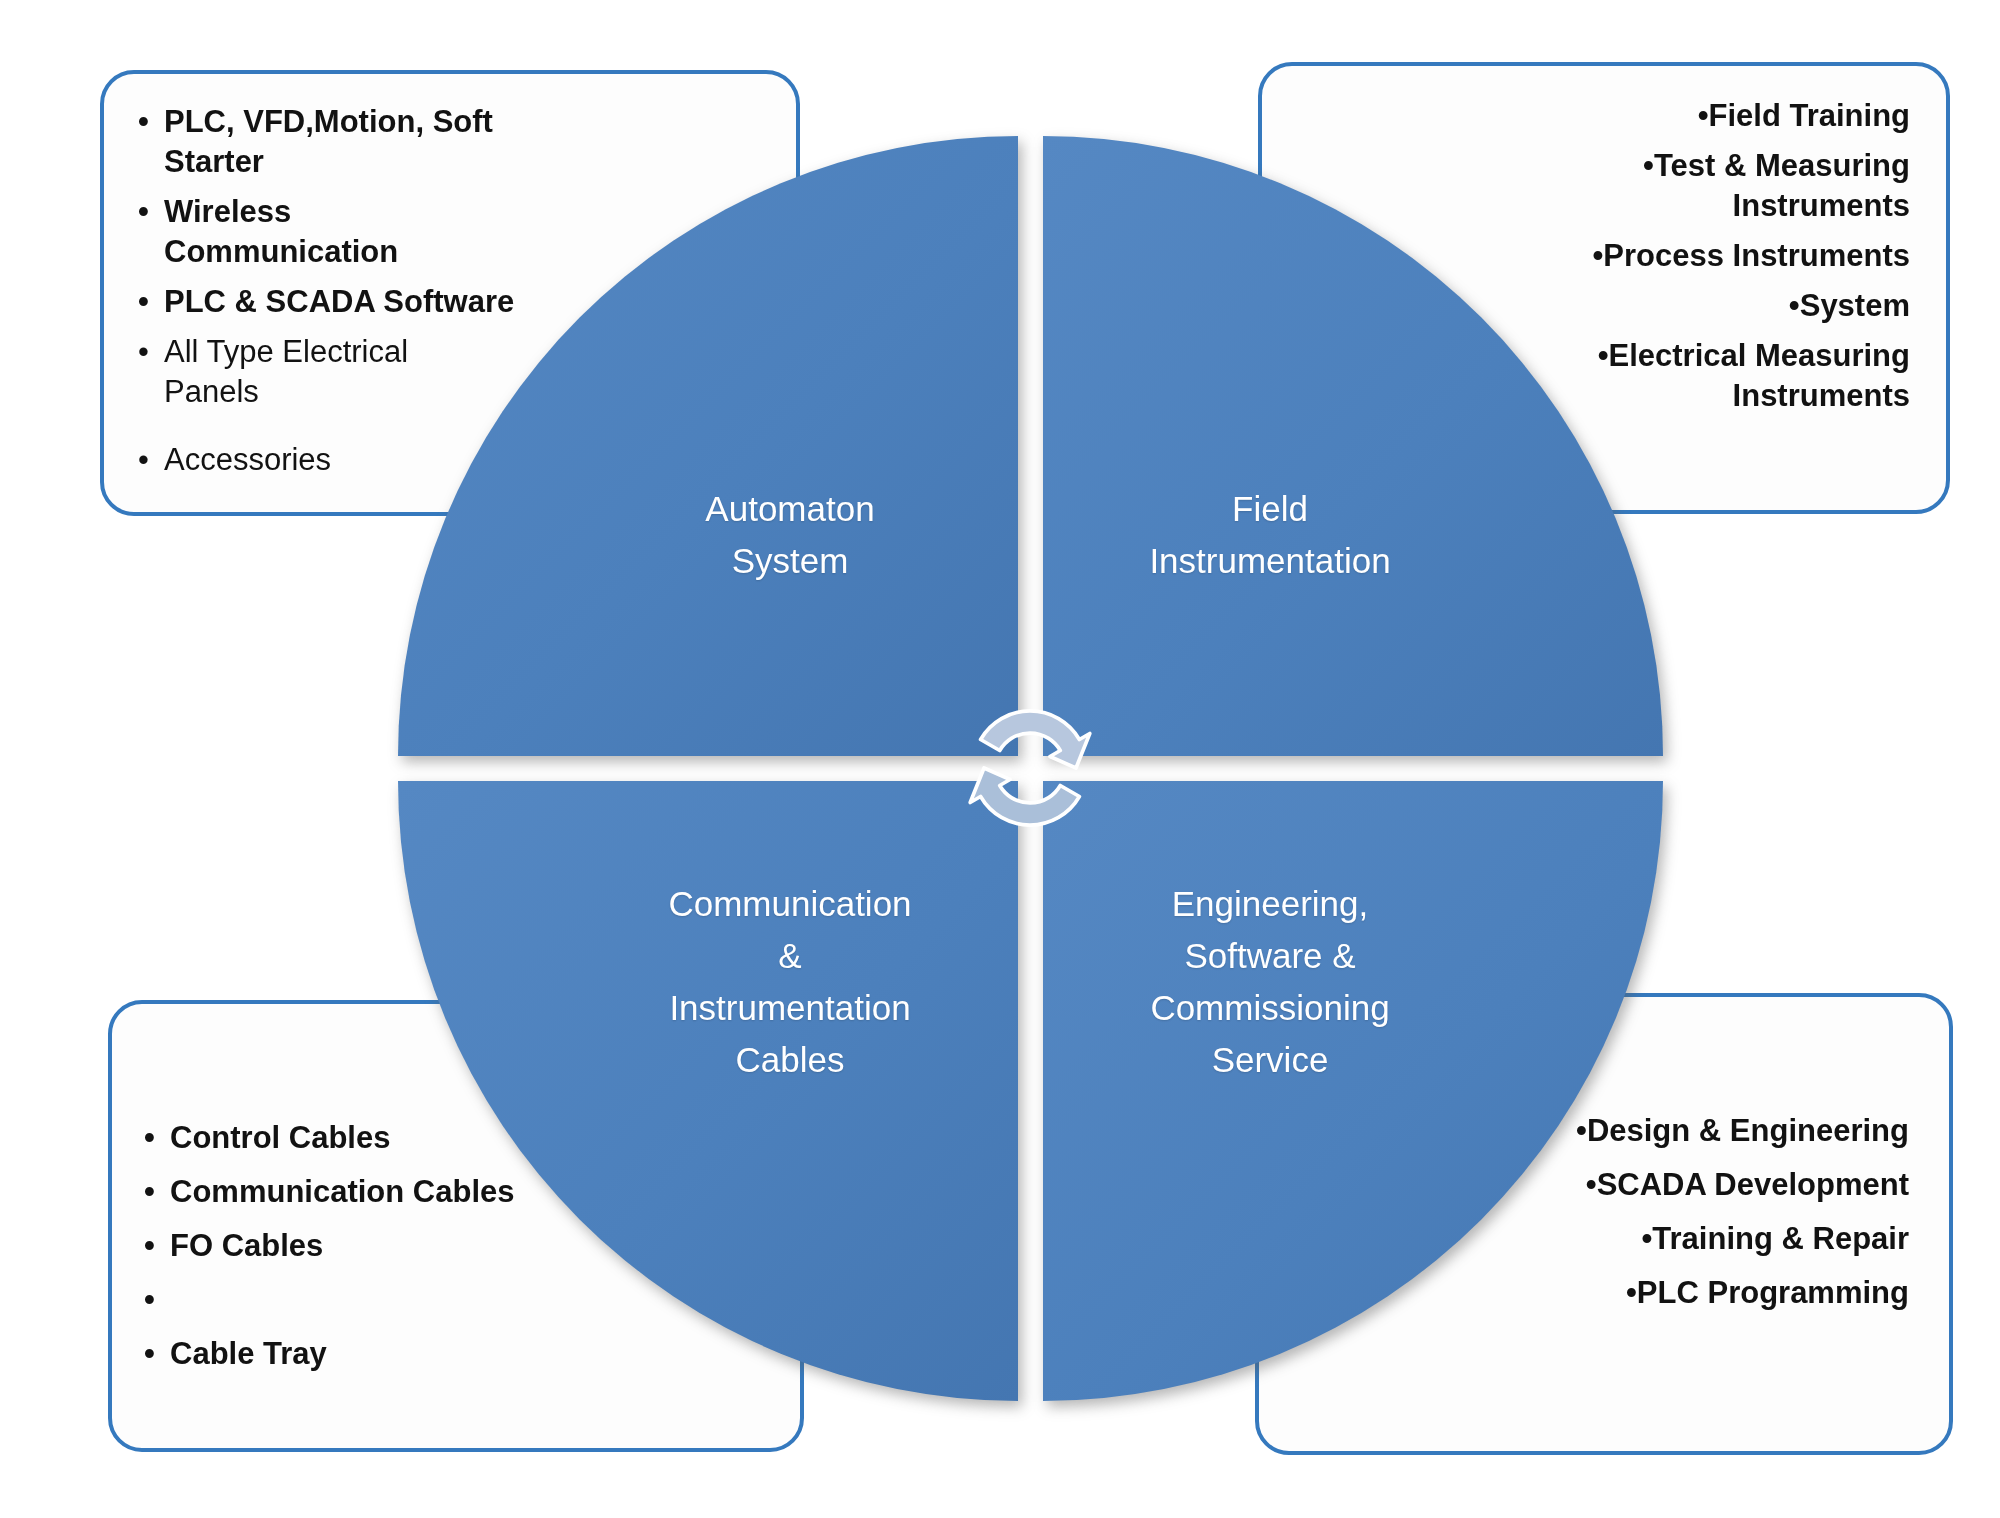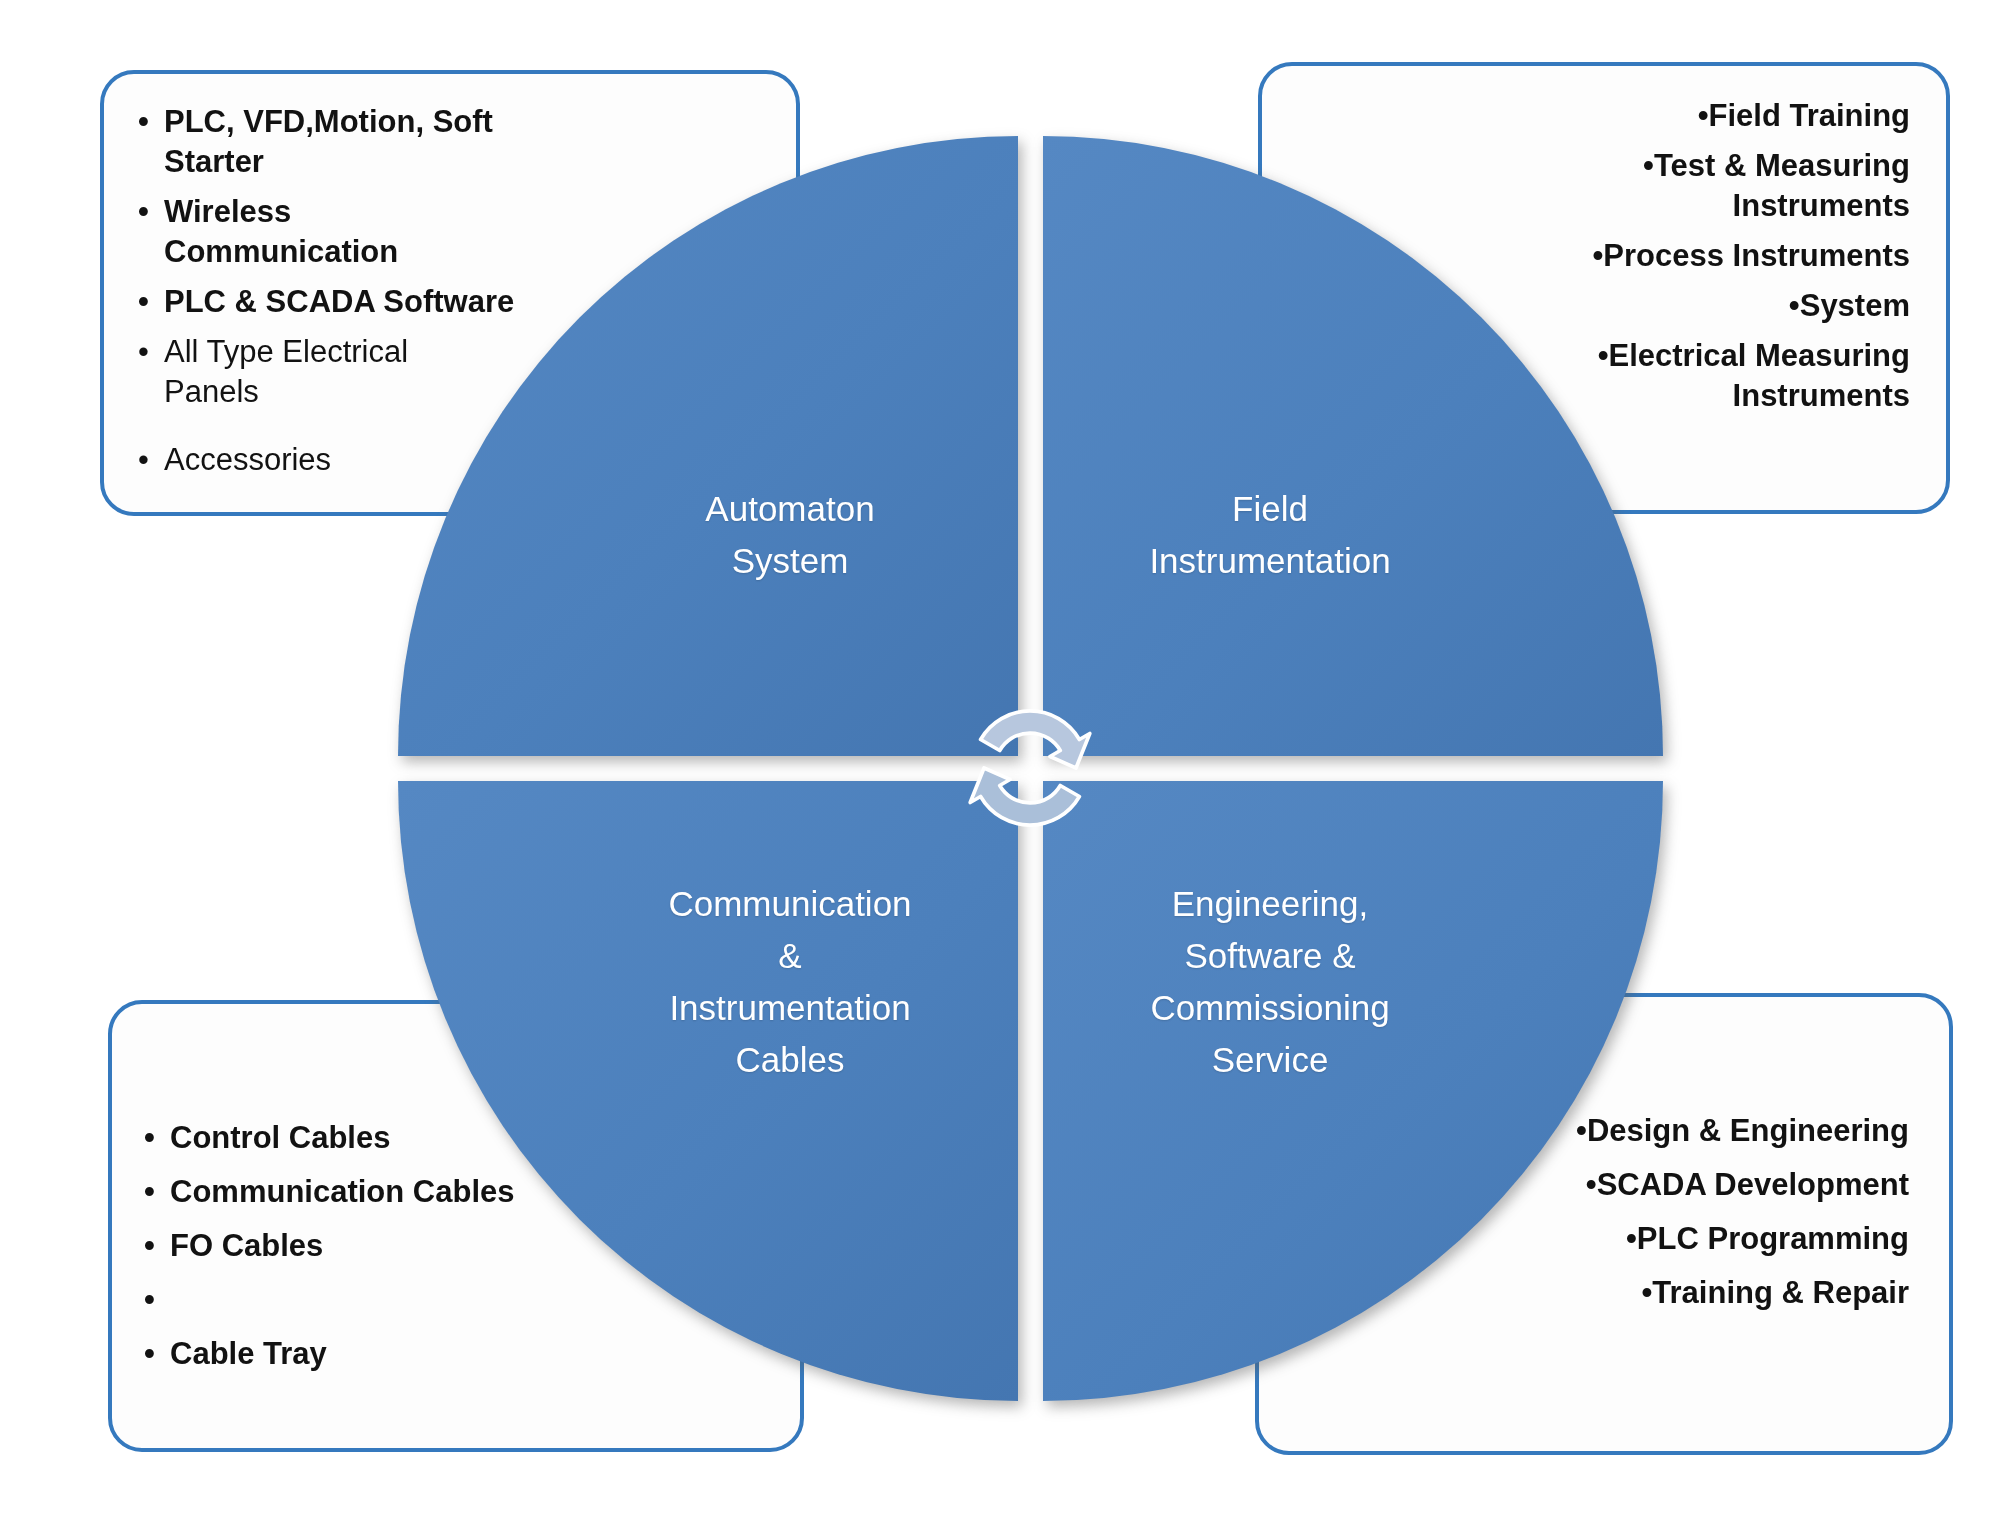--- a/index.html
+++ b/index.html
@@ -134,22 +134,22 @@
           <span class="bullet">•</span>
           <span class="bullet-text">Cable Tray</span>
         </div>
       </div>
   </div>
 
   <div class="corner-box box-br">
     <div class="items">
         <div class="bullet-item"><span class="bullet">•</span><span class="bullet-text">Design &amp; Engineering</span></div>
         <div class="bullet-item"><span class="bullet">•</span><span class="bullet-text">SCADA Development</span></div>
+        <div class="bullet-item"><span class="bullet">•</span><span class="bullet-text">Training &amp; Repair</span></div>
         <div class="bullet-item"><span class="bullet">•</span><span class="bullet-text">PLC Programming</span></div>
-        <div class="bullet-item"><span class="bullet">•</span><span class="bullet-text">Training &amp; Repair</span></div>
       </div>
   </div>
 
   <div class="quadrant q-tl"></div>
   <div class="quadrant q-tr"></div>
   <div class="quadrant q-bl"></div>
   <div class="quadrant q-br"></div>
 
   <div class="q-label label-tl">Automaton
 System</div>

